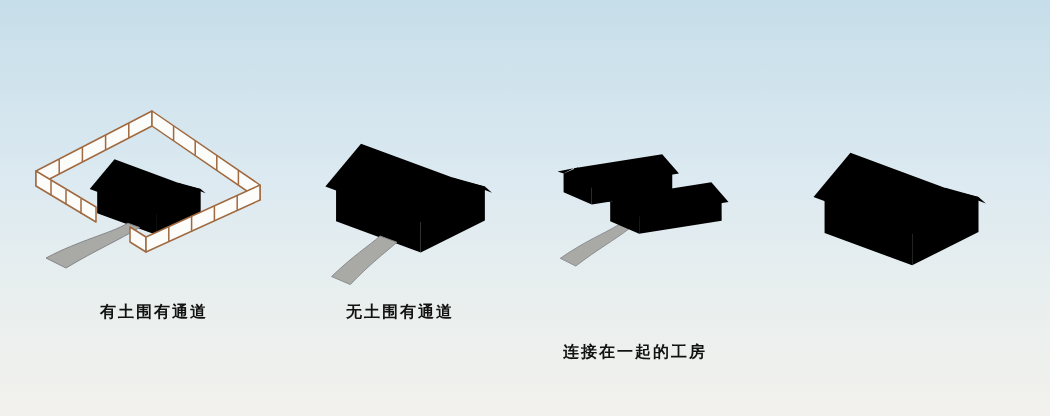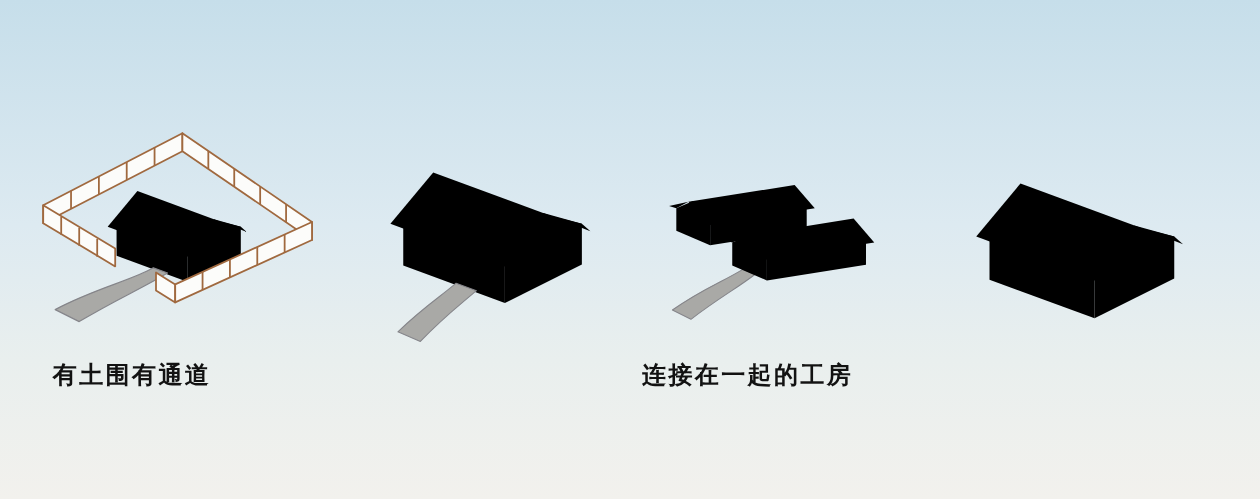--- a/index.html
+++ b/index.html
@@ -18,27 +18,27 @@
   .illus line{stroke:currentColor;stroke-width:1.4;vector-effect:non-scaling-stroke;}
   .illus .path-strip{fill:var(--path-fill,#a9a9a6);stroke:var(--path-edge,#85858a);stroke-width:1;stroke-linejoin:round;}
   .illus .fence{fill:var(--wall-fill,#fcfcfa);stroke:var(--fence,#a0693f);stroke-width:1.5;stroke-linejoin:round;}
   .illus .post{stroke:var(--fence,#a0693f);stroke-width:1.5;}
   .svg1{left:24px;top:110px;color:var(--fence,#a0693f);}
   .svg2{left:320px;top:116px;color:var(--line,#2b2b2b);}
   .svg3{left:550px;top:118px;color:var(--line,#2b2b2b);}
   .svg4{left:808px;top:124px;color:var(--line,#2b2b2b);}
   .caption{
     position:absolute;top:299px;height:26px;
-    font-size:20px;font-weight:700;letter-spacing:2px;
-    color:var(--label,#121212);line-height:26px;
+    font-size:16px;font-weight:700;letter-spacing:2px;
+    color:var(--label,#121212);text-align:center;line-height:26px;
     white-space:nowrap;
   }
   .cap1{left:44px;width:220px;}
   .cap2{left:290px;width:220px;}
-  .cap3{left:535px;width:230px;}
+  .cap3{left:520px;width:230px;margin-top:40px;}
   .cap4{left:790px;width:220px;}
 </style>
 </head>
 <body>
 
 <div class="stage">
 
   <svg width="0" height="0" style="position:absolute">
     <defs>
 
@@ -115,15 +115,16 @@
     <use href="#house-side-plain" transform="translate(8,20) scale(0.78)"></use>
     <path class="path-strip" d="M80.2,123.6 L91.9,128.6 C76,141 56,152 30,172 L12,163 C42,142 62,135 80.2,123.6 Z"></path>
     <use href="#house-side-door" transform="translate(62,52) scale(0.80)"></use>
   </svg>
 
   <svg class="illus svg4" width="212" height="148" viewBox="0 0 230 160">
     <use href="#house-front"></use>
   </svg>
 
   <div class="caption cap1">有土围有通道</div>
+  <div class="caption cap2">无土围有通道</div>
   <div class="caption cap3">连接在一起的工房</div>
 
 </div>
 
 </body></html>

